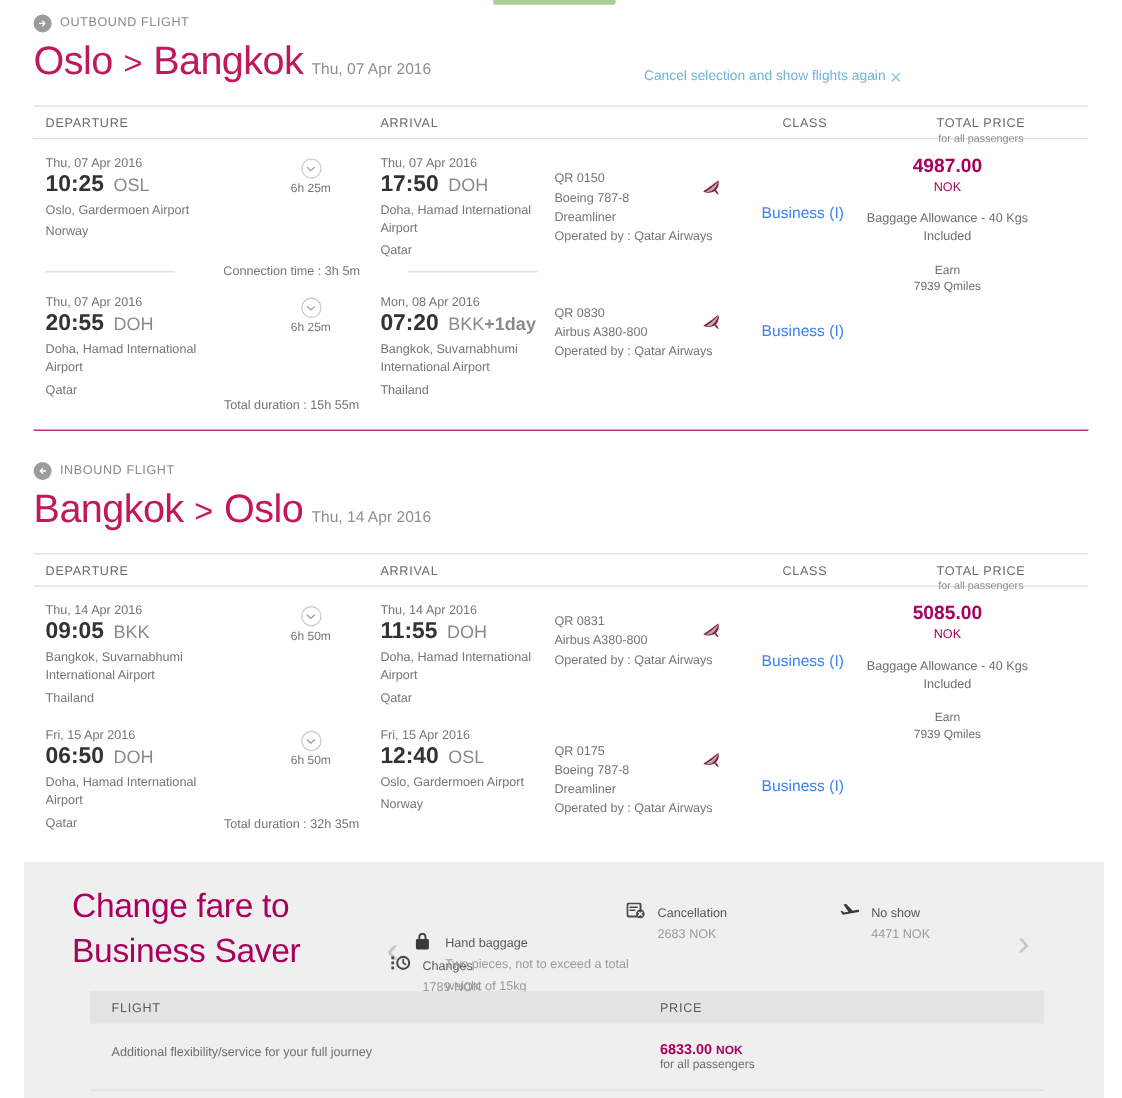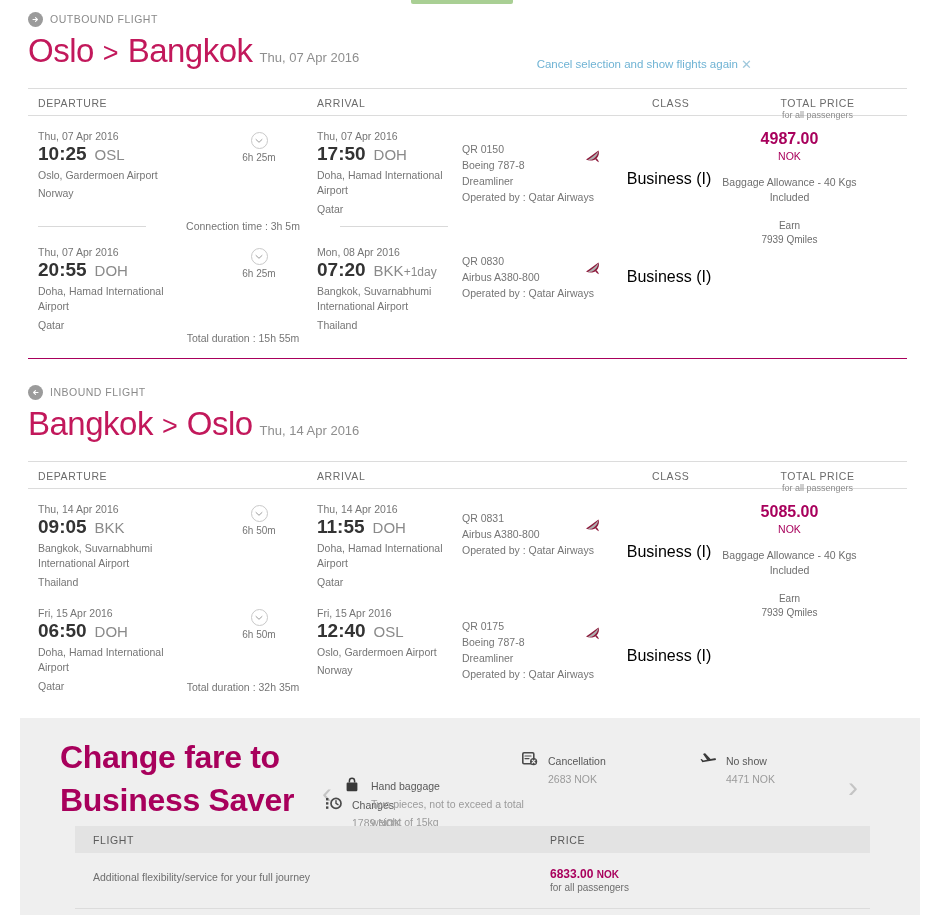--- a/index.html
+++ b/index.html
@@ -78,21 +78,21 @@
   .seg-inner { position: relative; margin-left: 38px; width: 897px; }
 
   .col-date { font-size: 10.5px; color: #757575; margin-bottom: 1px; }
   .col-time {
     font-size: 19px; font-weight: bold; color: #333; display: inline-block;
   }
   .col-code {
     font-size: 15px; font-weight: 300; color: #8a8a8a;
     margin-left: 8px; display: inline-block;
   }
-  .plus-day { font-size: 12px; color: #8a8a8a; font-weight: normal; }
+  .plus-day { font-size: 15px; color: #8a8a8a; font-weight: bold; }
   .col-airport {
     font-size: 10.5px; color: #757575; line-height: 1.45; margin-top: 3px;
     max-width: 126px;
   }
 
   .col-depart { position: absolute; left: 0; top: 0; width: 180px; }
   .col-dur {
     position: absolute; left: 186px; top: 2px; width: 70px; text-align: center;
   }
   .dur-circle {
@@ -102,21 +102,21 @@
   }
   .dur-text { font-size: 10px; color: #757575; }
   .col-arrive { position: absolute; left: 279px; top: 0; width: 175px; }
   .col-flight {
     position: absolute; left: 424px; top: 12px;
     font-size: 10.5px; color: #757575; line-height: 1.5; width: 135px;
   }
   .qr-logo { position: absolute; left: 545px; top: 18px; }
   .col-class {
     position: absolute; left: 576px; top: 0; width: 110px;
-    font-size: 16px; color: #000000; text-align: center;
+    font-size: 13px; color: #3b82f6; text-align: center;
   }
   .col-price {
     position: absolute; left: 662px; top: 0; width: 179px; text-align: center;
   }
   .price-amt { font-size: 16px; font-weight: bold; color: #a8005c; }
   .price-cur { font-size: 10.5px; color: #a8005c; margin-top: 2px; }
   .price-bag {
     font-size: 10.5px; color: #6e6e6e; margin-top: 13px; line-height: 1.45;
   }
   .price-earn {
@@ -144,21 +144,21 @@
     margin: 0 28px; width: 879px; height: 1px; background: #a8005c;
   }
 
   
   .fare-panel {
     position: absolute; left: 20px; top: 718px;
     width: 900px; height: 197px; background: #efefef;
   }
   .fare-title {
     position: absolute; left: 40px; top: 18px;
-    font-size: 32px; font-weight: 700; color: #a8005c;
+    font-size: 28px; font-weight: 400; color: #a8005c;
     line-height: 1.35; letter-spacing: -.3px;
   }
   .arrow-left {
     position: absolute; left: 302px; top: 58px;
     font-size: 30px; color: #c4c4c4; font-weight: 300; cursor: pointer;
   }
   .arrow-right {
     position: absolute; left: 828px; top: 52px;
     font-size: 30px; color: #c4c4c4; font-weight: 300; cursor: pointer;
   }

